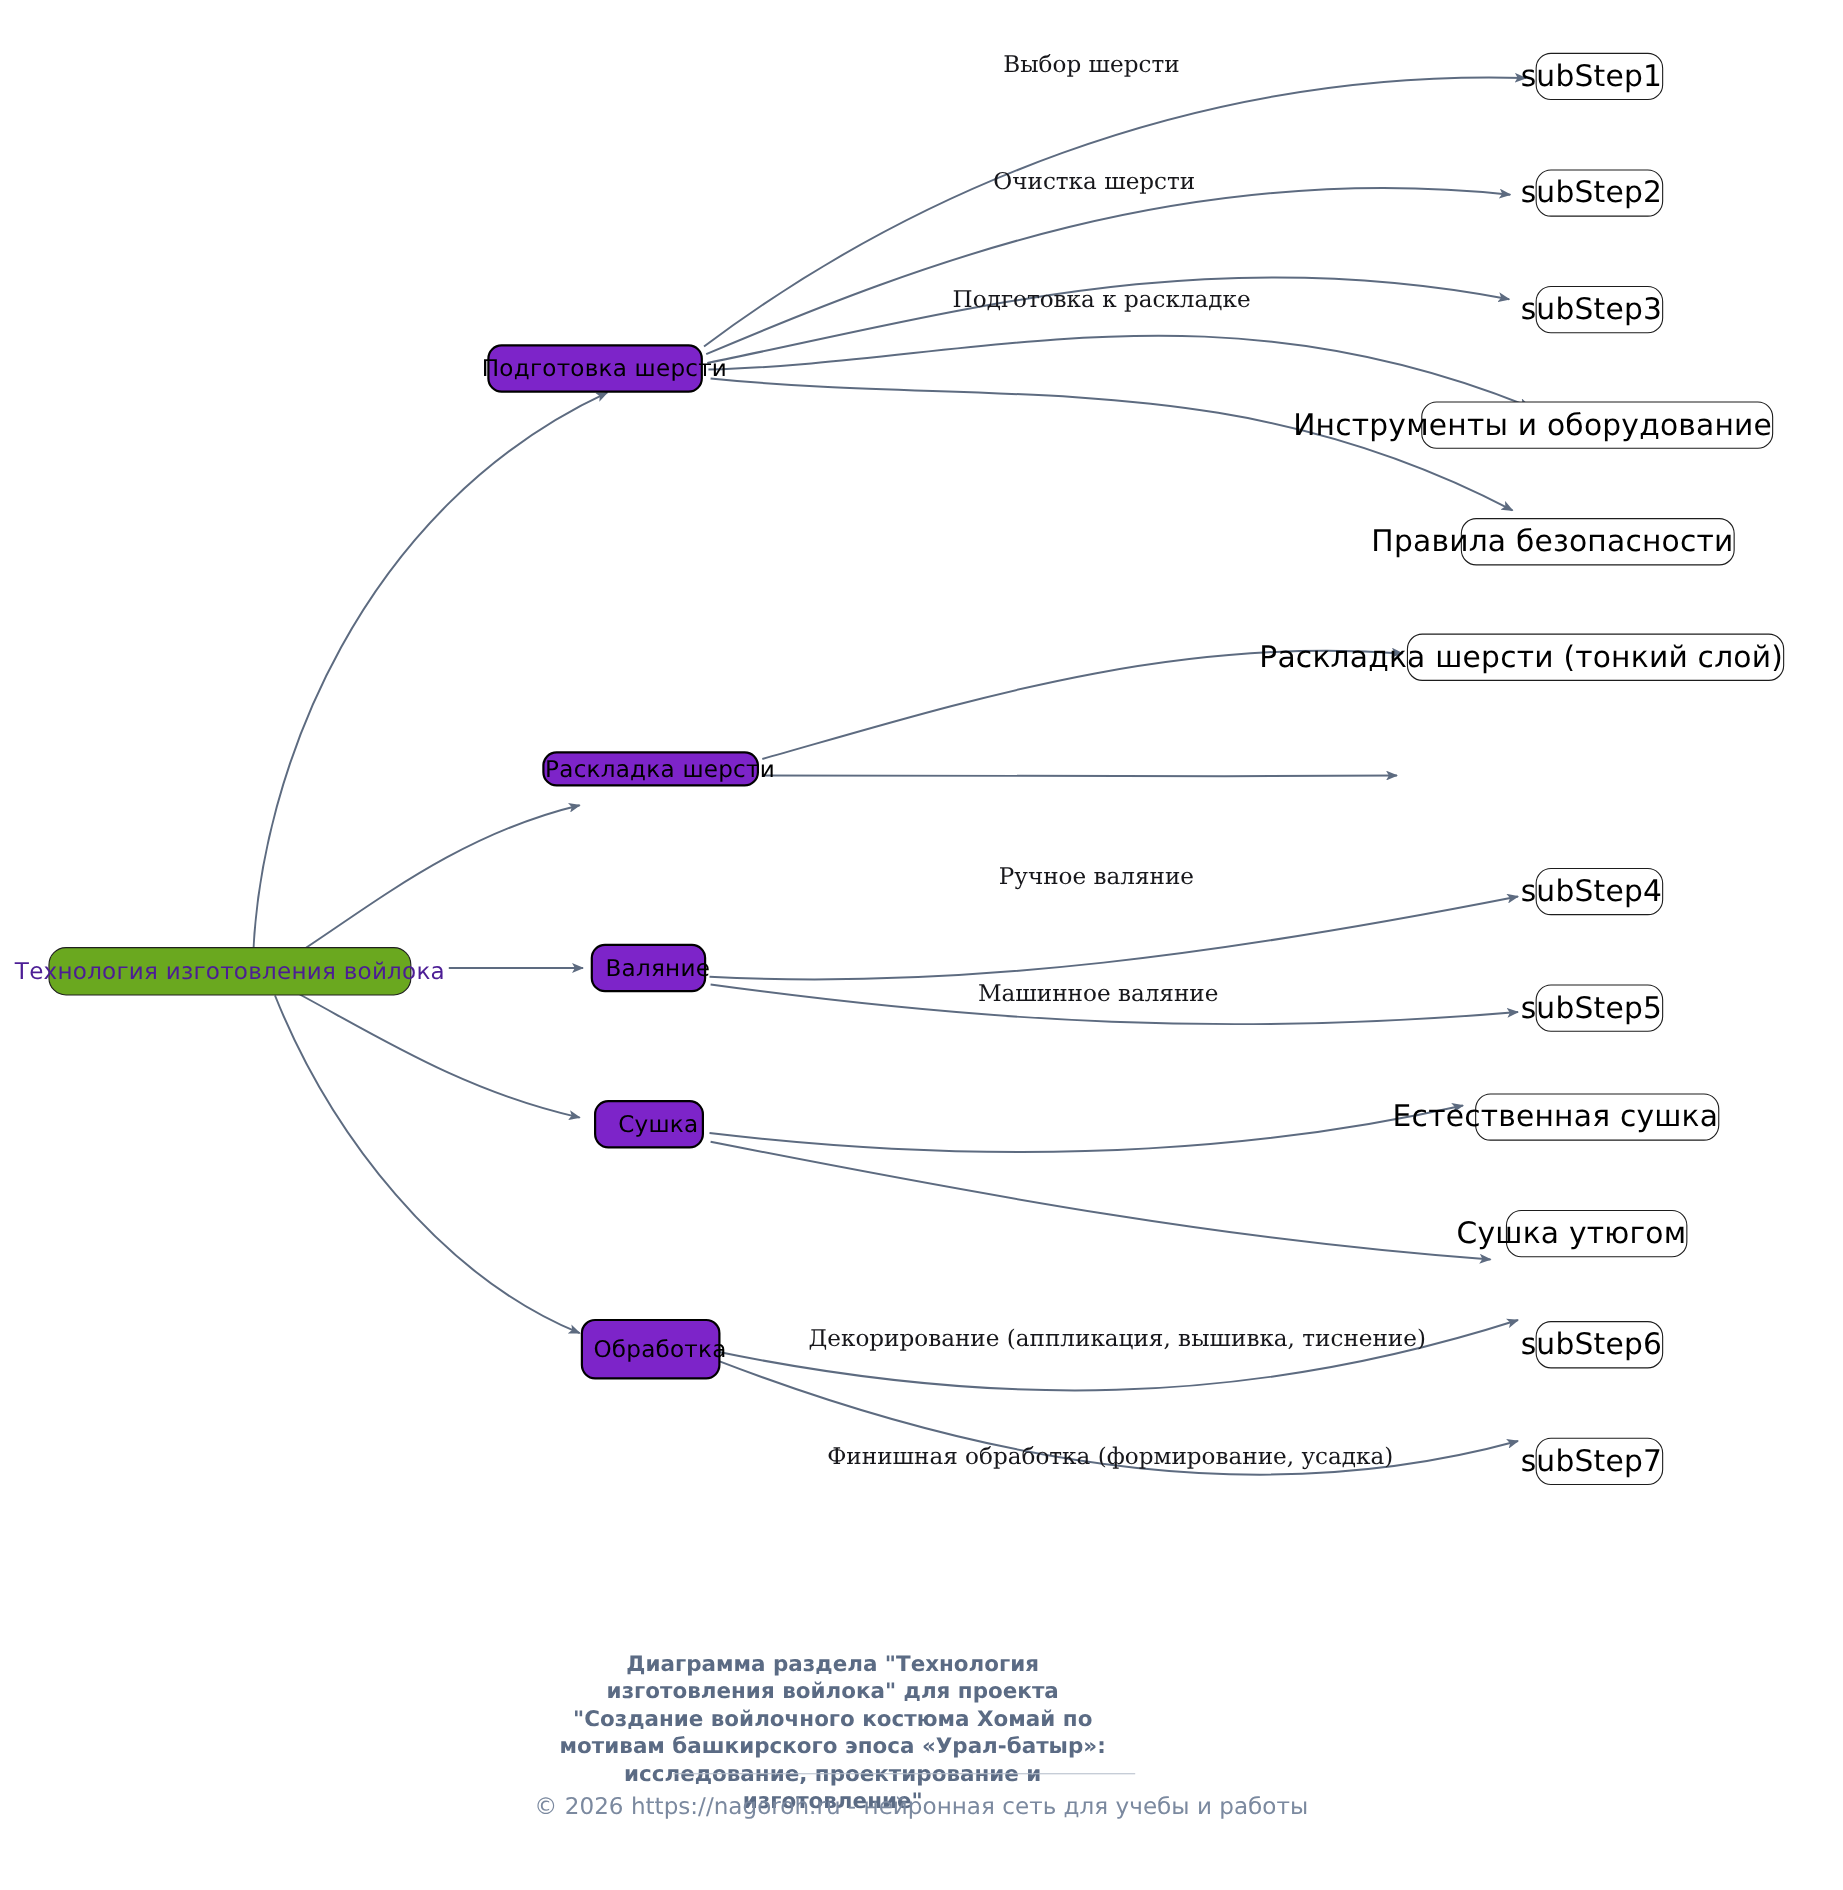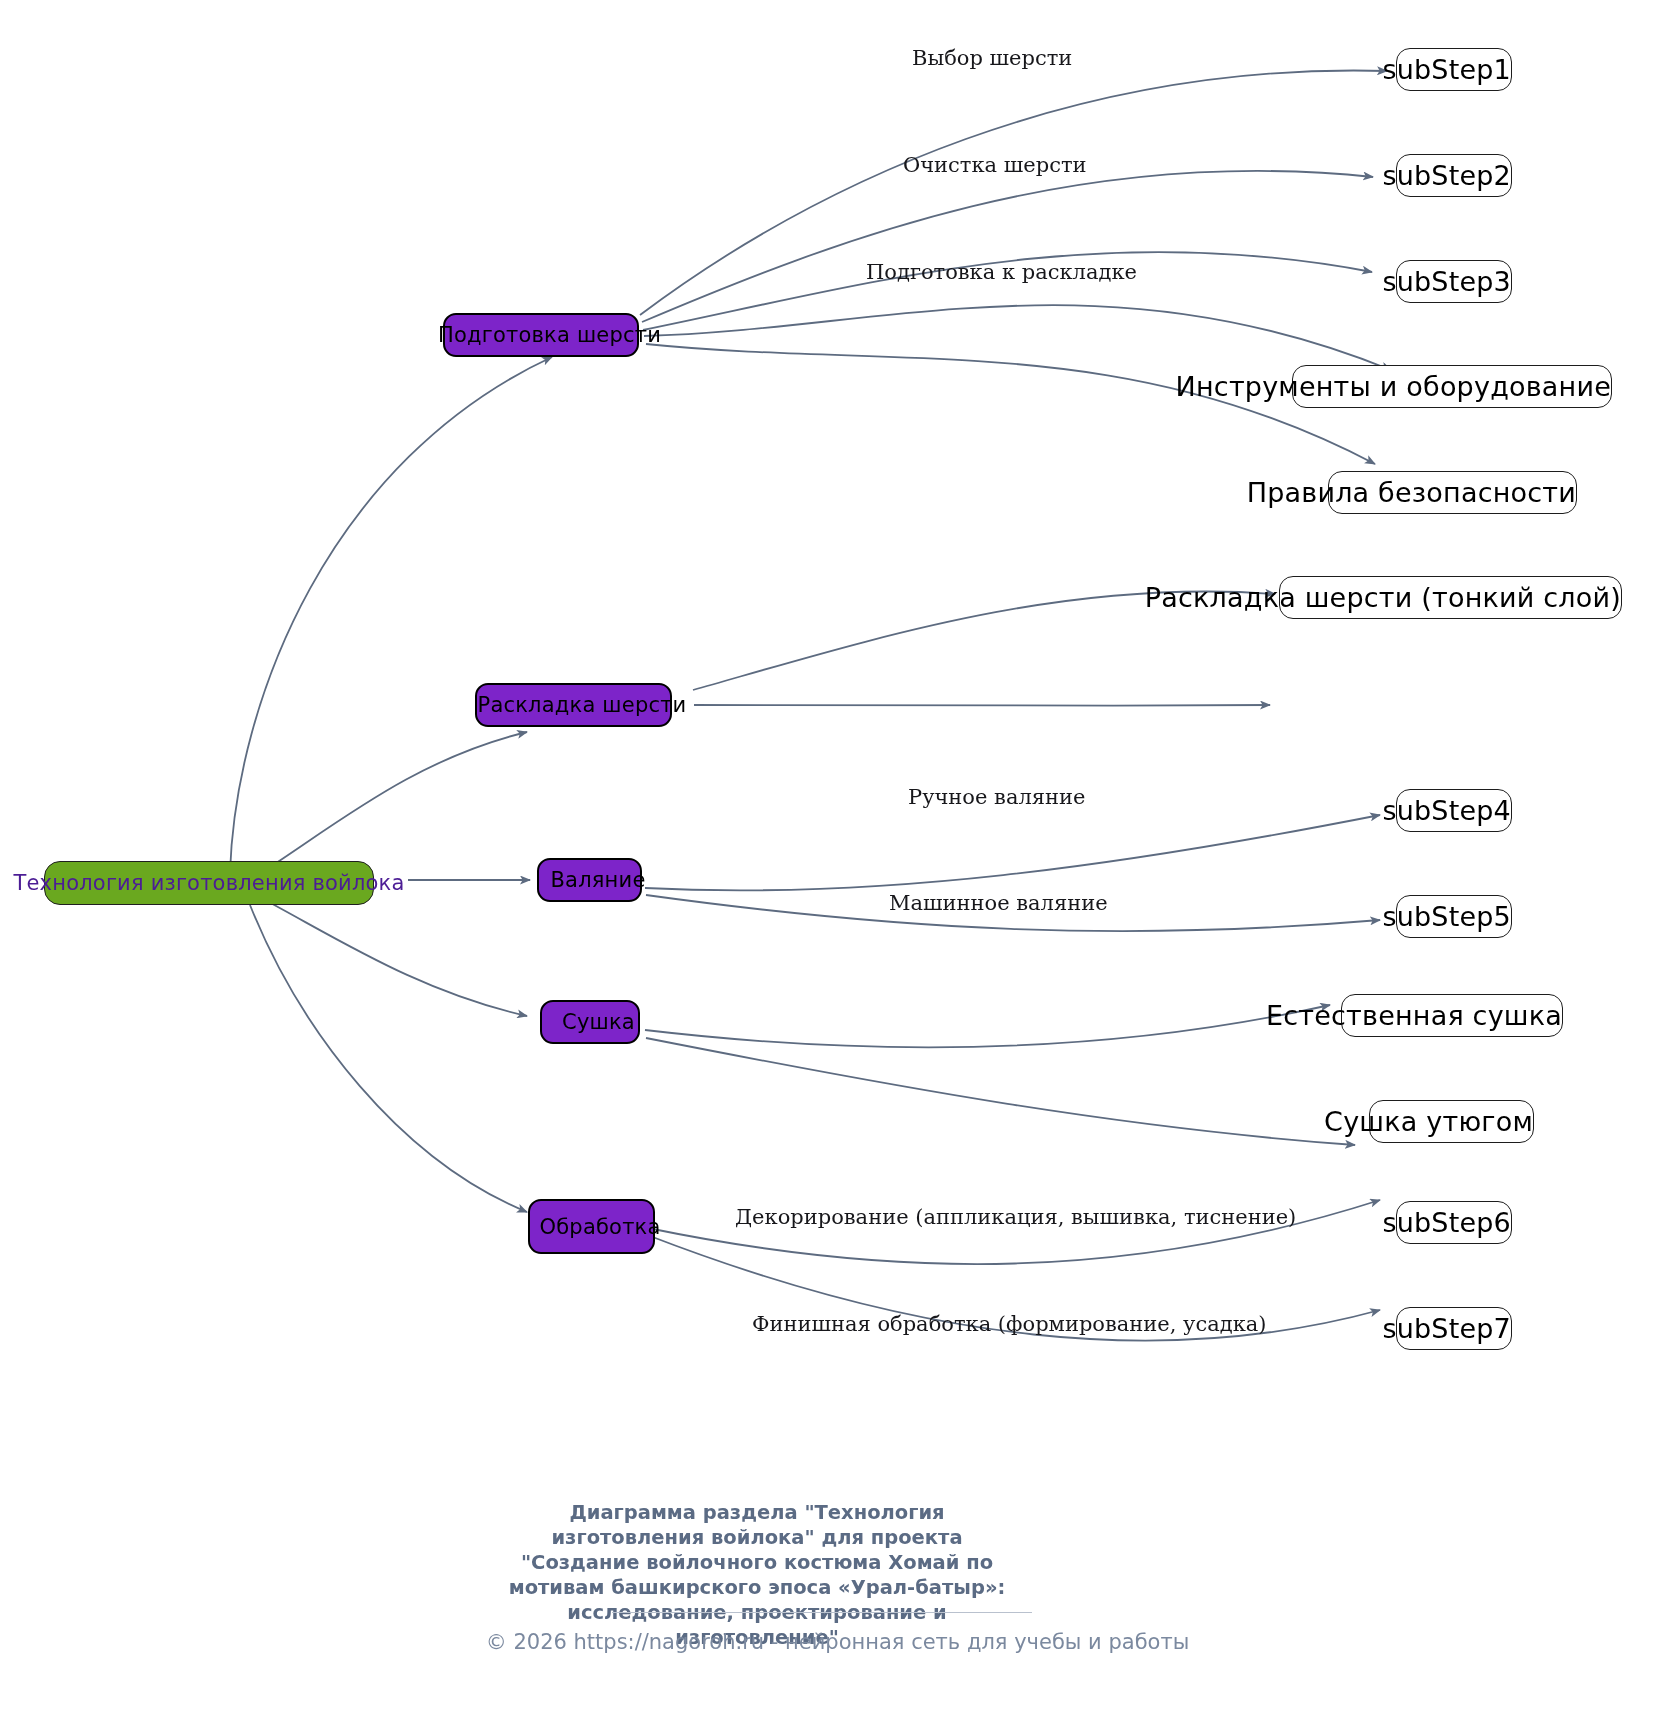--- a/index.html
+++ b/index.html
@@ -141,21 +141,21 @@
   </svg>
 
   <div class="node node-root" style="left:44px; top:861px; width:330px; height:44px;">
     <span>Технология изготовления войлока</span>
   </div>
 
   <div class="node node-branch" style="left:443px; top:313px; width:196px; height:44px;">
     <span>Подготовка шерсти</span>
   </div>
 
-  <div class="node node-branch" style="left:475px; top:683px; width:197px; height:44px;">
+  <div class="node node-branch" style="left:493px; top:683px; width:197px; height:32px;">
     <span>Раскладка шерсти</span>
   </div>
 
   <div class="node node-branch" style="left:537px; top:858px; width:105px; height:44px;">
     <span>Валяние</span>
   </div>
 
   <div class="node node-branch" style="left:540px; top:1000px; width:100px; height:44px;">
     <span>Сушка</span>
   </div>

